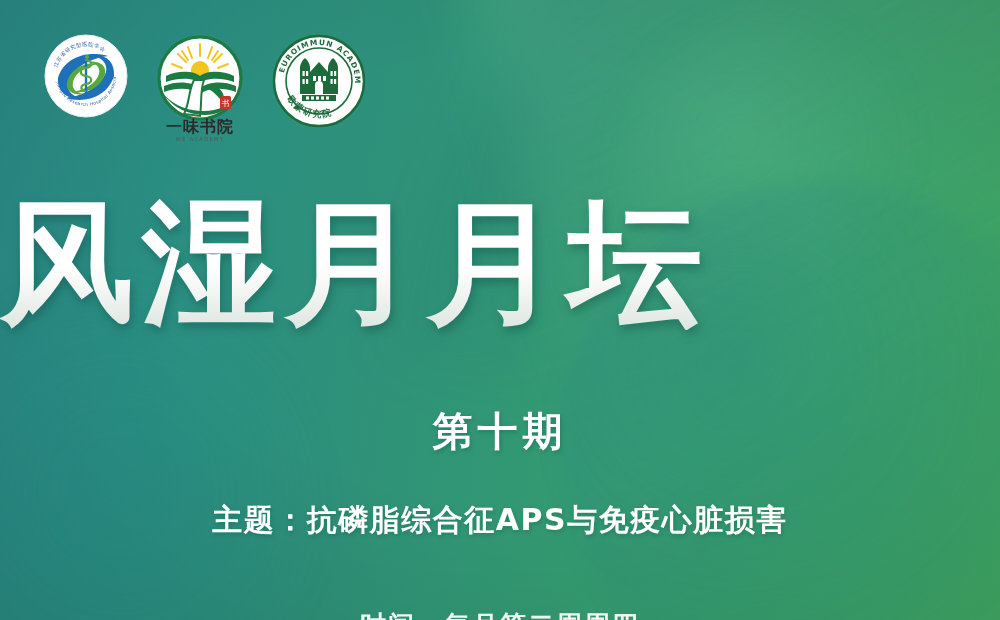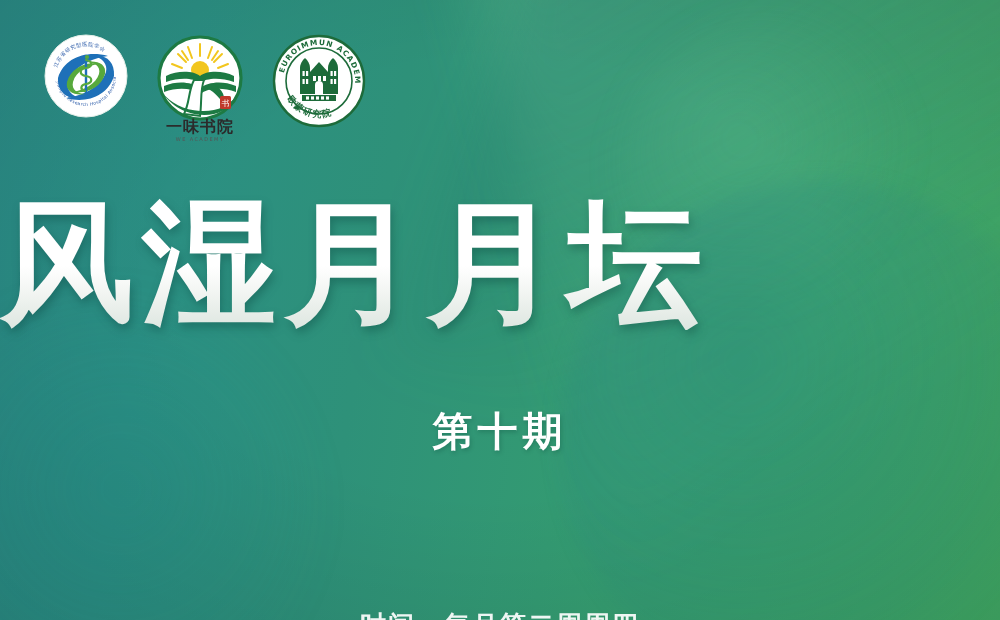--- a/index.html
+++ b/index.html
@@ -293,16 +293,17 @@
         </g>
       </svg>
     </div>
 
   </div>
 
   <div class="title-main">风湿月月坛</div>
 
   <div class="title-issue">第十期</div>
 
+  <div class="title-topic">主题：抗磷脂综合征APS与免疫心脏损害</div>
 
   <div class="title-cutoff">时间：每月第二周周四</div>
 
 </div>
 
 </body></html>

